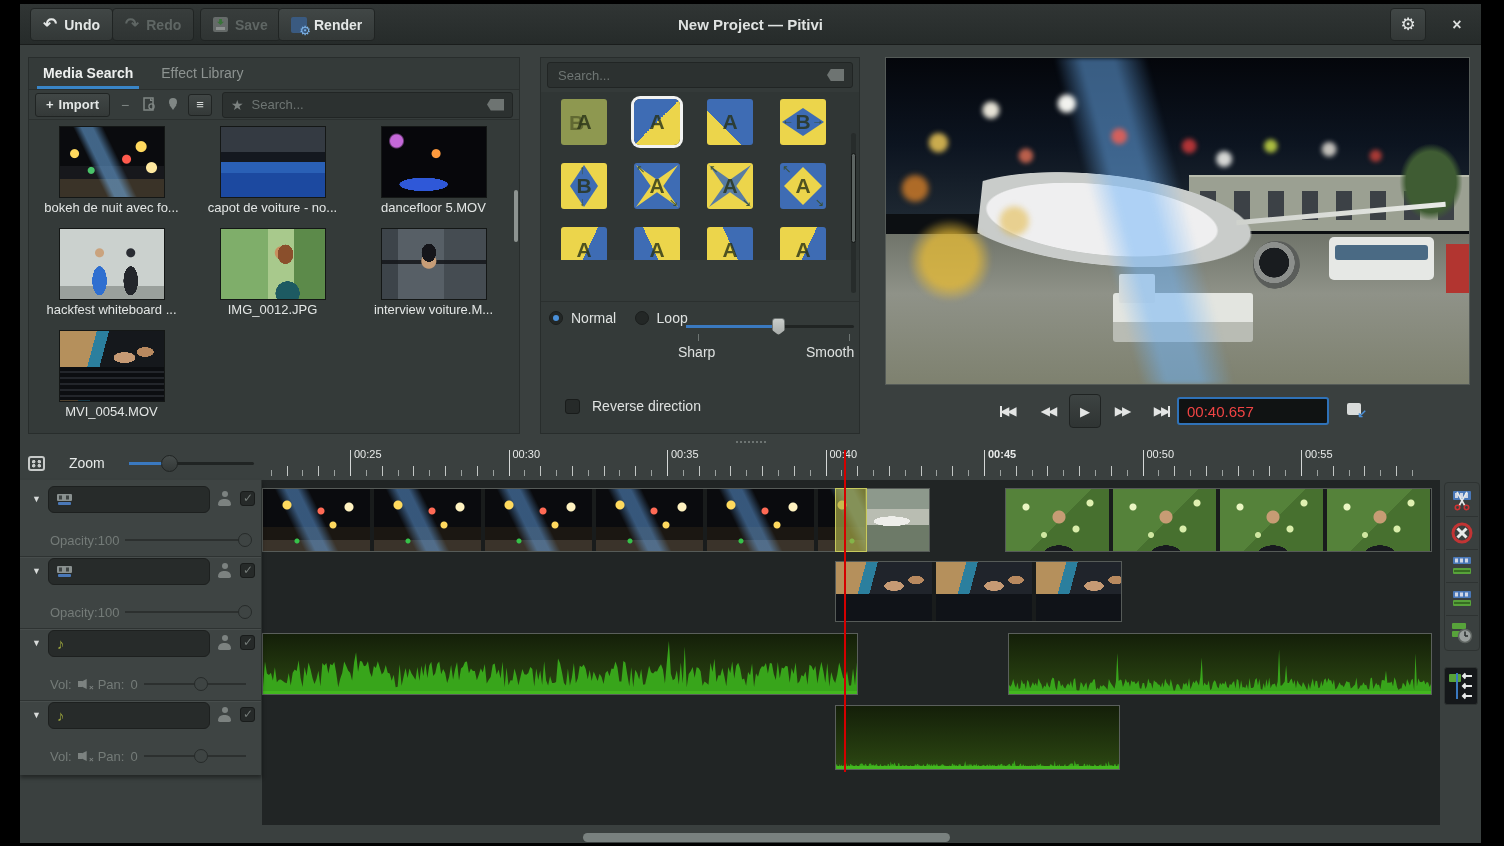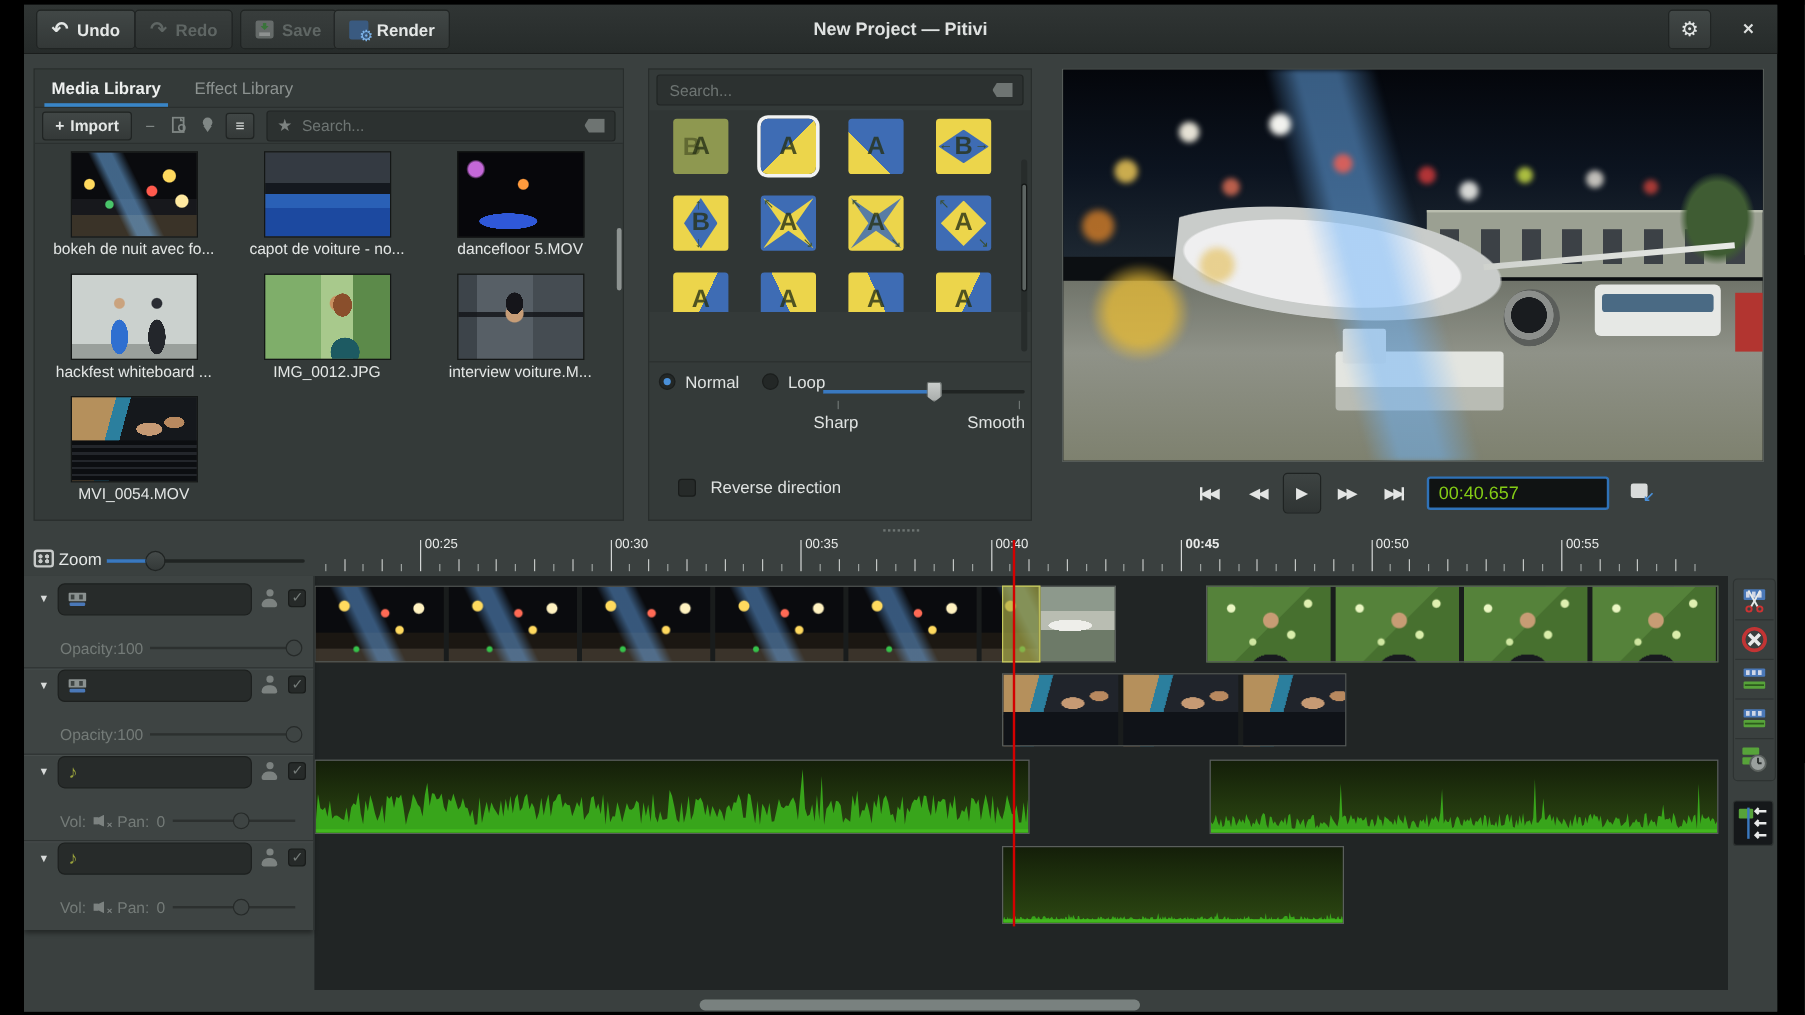--- a/index.html
+++ b/index.html
@@ -145,28 +145,28 @@
     radial-gradient(circle 13px at 58% 31%,rgba(250,250,245,.85) 0 45%,rgba(0,0,0,0) 75%),
     radial-gradient(circle 11px at 66% 27%,rgba(200,220,70,.85) 0 45%,rgba(0,0,0,0) 75%),
     radial-gradient(circle 12px at 76% 28%,rgba(240,235,225,.8) 0 45%,rgba(0,0,0,0) 75%),
     radial-gradient(circle 10px at 84% 30%,rgba(220,70,60,.75) 0 45%,rgba(0,0,0,0) 75%),
     radial-gradient(circle 24px at 22% 50%,rgba(226,178,48,.5) 0 45%,rgba(0,0,0,0) 75%),
     linear-gradient(75deg,rgba(0,0,0,0) 38%,rgba(110,180,250,.5) 42% 47%,rgba(0,0,0,0) 52%);}
   #transport{position:absolute;left:885px;top:392px;width:585px;height:38px;display:flex;align-items:center;}
   .pbtn{height:30px;min-width:30px;display:flex;align-items:center;justify-content:center;color:#e3e5e4;font-size:12px;letter-spacing:-2px;padding:0 4px;}
   .pbtn .bar{width:2px;height:11px;background:#e3e5e4;}
   #play-btn{width:32px;height:34px;border:1px solid #1f2322;border-radius:4px;background:linear-gradient(180deg,#3d4342,#2f3433);font-size:13px;letter-spacing:0;}
-  #timecode{width:152px;height:28px;margin-left:12px;background:#101313;border:2px solid #2f72b8;border-radius:3px;
-    color:#84cc16;font-size:15px;padding:0 8px;outline:none;}
+  #timecode{width:152px;height:28px;background:#101313;border:2px solid #2f72b8;border-radius:3px;
+    color:#ef4444;font-size:15px;padding:0 8px;outline:none;}
   #undock-btn{margin-left:16px;width:22px;height:20px;position:relative;}
   #undock-btn .w{position:absolute;left:2px;top:2px;width:14px;height:12px;background:#d8dbda;border-radius:2px;}
   #undock-btn .a{position:absolute;right:0px;bottom:0px;color:#4a90d9;font-size:12px;font-weight:bold;}
 
   
-  #zoomrow{position:absolute;left:20px;top:458px;width:242px;height:34px;display:flex;gap:4px;padding:0 8px;}
+  #zoomrow{position:absolute;left:20px;top:446px;width:242px;height:34px;display:flex;align-items:center;gap:24px;padding:0 8px;}
   #zoom-ic{width:17px;height:15px;border:2px solid #c7cac9;border-radius:3px;position:relative;}
   #zoom-ic::before{content:"";position:absolute;inset:1px;background:
      radial-gradient(circle 1.5px at 25% 30%,#c7cac9 0 1.5px,rgba(0,0,0,0) 2px),
      radial-gradient(circle 1.5px at 75% 30%,#c7cac9 0 1.5px,rgba(0,0,0,0) 2px),
      radial-gradient(circle 1.5px at 25% 75%,#c7cac9 0 1.5px,rgba(0,0,0,0) 2px),
      radial-gradient(circle 1.5px at 75% 75%,#c7cac9 0 1.5px,rgba(0,0,0,0) 2px);}
   #zoom-label{color:#e6e9e8;font-size:14px;}
   #zoom-slider{position:relative;flex:1;height:18px;}
   #zoom-slider .track{position:absolute;left:0;right:0;top:8px;height:3px;background:#20242 3;background:#202423;border-radius:2px;}
   #zoom-slider .fill{position:absolute;left:0;top:8px;width:40px;height:3px;background:#3a79c0;}
@@ -282,21 +282,21 @@
     <div class="hbtn" id="gear-btn">
       <span class="hicon">⚙</span>
     </div>
     <div id="close-btn">
       <span>×</span>
     </div>
   </div>
 
   <div class="panel" id="media-panel">
     <div class="tabbar">
-      <div class="tab active">Media Library</div>
+      <div class="tab active">Media Search</div>
       <div class="tab">Effect Library</div>
     </div>
     <div id="media-toolbar">
       <div id="import-btn">
         <span>+</span>
         <span>Import</span>
       </div>
       <span class="mini-ic">−</span>
       <span class="mini-ic">
         <svg width="13" height="15" viewBox="0 0 13 15">

